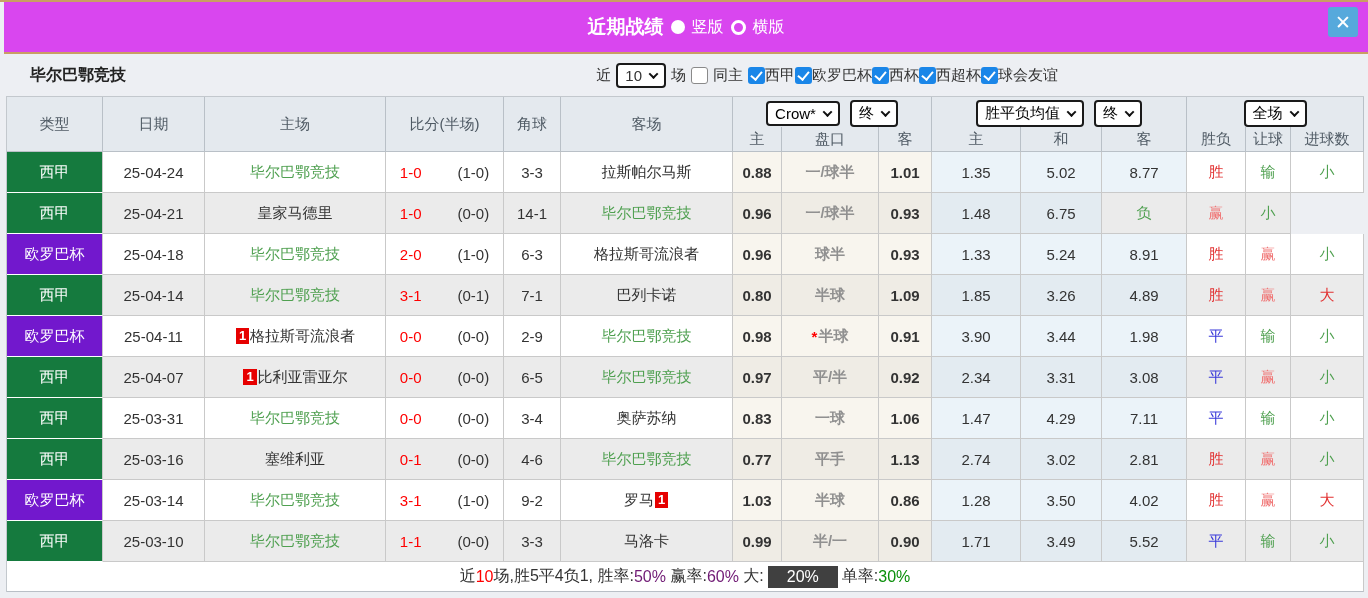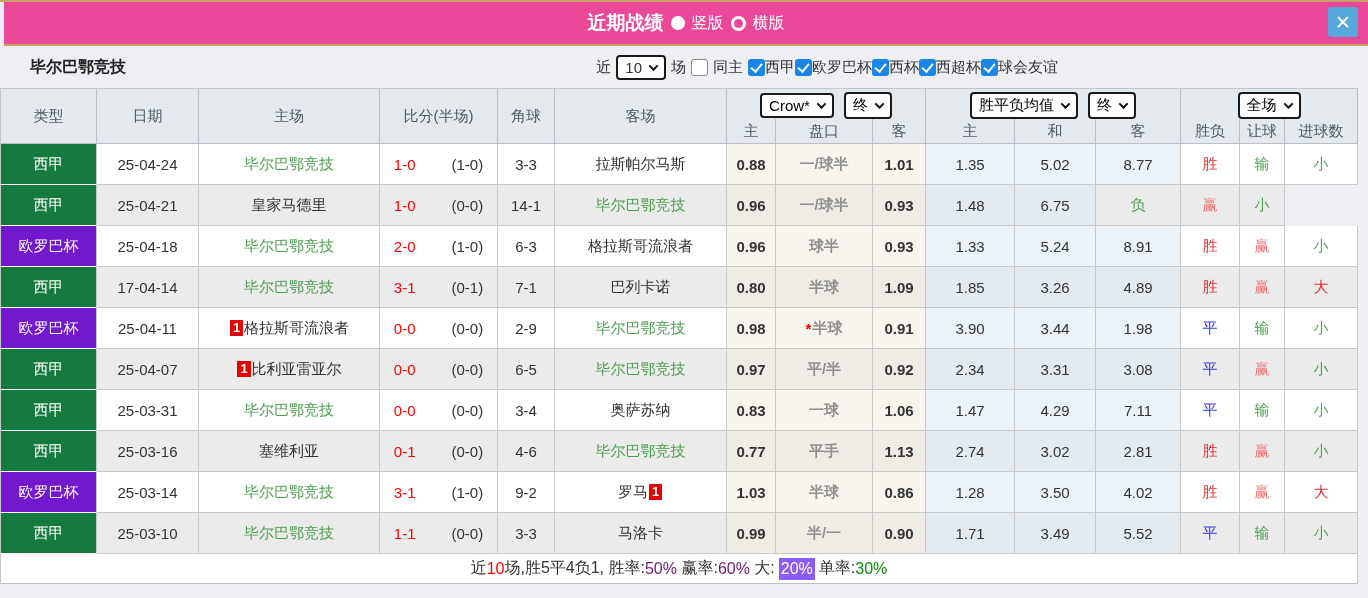--- a/index.html
+++ b/index.html
@@ -1,20 +1,20 @@
 <!DOCTYPE html>
 <html><head>
 <meta charset="utf-8">
 <style>
   * { margin:0; padding:0; box-sizing:border-box; }
   html,body { width:1368px; height:598px; overflow:hidden; background:#edeff3;
     font-family:"Liberation Sans","DejaVu Sans",sans-serif; }
   .top-line { height:2px; background:#c99f63; }
   
-  .titlebar { margin-left:4px; height:44px; background:#ec4899; border-bottom:2px solid #c99f63;
+  .titlebar { margin-left:4px; height:52px; background:#d946ef; border-bottom:2px solid #c99f63;
     display:flex; align-items:center; position:relative; }
   .title-group { margin:0 auto; display:flex; align-items:center; gap:7px; color:#fff; }
   .title { font-size:19px; font-weight:bold; }
   .radio { width:14px; height:14px; border-radius:50%; background:#fff; display:inline-block; cursor:pointer; }
   .radio.empty { background:transparent; border:3px solid #fff; width:15px; height:15px; }
   .radio-label { font-size:16px; }
   .close-btn { position:absolute; right:10px; top:5px; width:30px; height:30px; background:#56a9dc;
     border-radius:3px; color:#fff; font-size:19px; font-weight:bold; display:flex; align-items:center;
     justify-content:center; cursor:pointer; }
   
@@ -26,21 +26,21 @@
     border-radius:4px; padding:2px 7px; font-size:15px; cursor:pointer; }
   .chev { width:7px; height:7px; border-right:2px solid #111; border-bottom:2px solid #111;
     transform:rotate(45deg) translate(-1px,-1px); display:inline-block; }
   .cb { width:17px; height:17px; border-radius:3px; display:inline-block; position:relative;
     cursor:pointer; flex:0 0 auto; }
   .cb.checked { background:#1a86e8; }
   .cb.checked::after { content:""; position:absolute; left:5px; top:2px; width:5px; height:9px;
     border-right:2px solid #fff; border-bottom:2px solid #fff; transform:rotate(40deg); }
   .cb.unchecked { background:#fff; border:1px solid #8a8a8a; }
   
-  .tablewrap { margin-left:0; width:1358px; border-left:1px solid #c3c8cd; }
+  .tablewrap { margin-left:6px; width:1358px; border-left:1px solid #c3c8cd; }
   .grid { display:grid; grid-template-columns:96px 102px 181px 118px 57px 172px 49px 97px 53px 89px 81px 85px 59px 45px 73px; }
   .thead { background:#e4e9ee; grid-template-rows:30px 25px; border-top:1px solid #c3c8cd; }
   .th { border-right:1px solid #b9c0c7; border-bottom:1px solid #b9c0c7; color:#4f5a64; font-size:15px;
     display:flex; align-items:center; justify-content:center; }
   .th.span2 { grid-row:1/3; }
   .grp { grid-row:1; display:flex; align-items:center; justify-content:center; gap:10px;
     border-right:1px solid #b9c0c7; padding-top:2px; }
   .g1 { grid-column:7/10; } .g2 { grid-column:10/13; } .g3 { grid-column:13/16; }
   .sub { grid-row:2; }
   
@@ -58,21 +58,21 @@
   .redcard { background:#e60000; color:#fff; font-size:13px; font-weight:bold; padding:0 3px;
     margin:0 1px; line-height:16px; display:inline-block; }
   .r-red { color:#e23333; } .rang.r-red { color:#f07474; }
   .r-blue { color:#3939d9; } .r-green { color:#4fa050; }
   
   .tfoot { height:30px; background:#fff; border-right:1px solid #c9c9c9; border-bottom:1px solid #b9bfc6;
     display:flex; align-items:center; justify-content:center; font-size:16px; }
   .seg { white-space:pre; }
   .f-dark { color:#333; } .f-red { color:#f00; } .f-blue { color:#701a75; }
   .f-green { color:#0a8f0a; } .f-white { color:#fff; }
-  .bg-green { background:#8b5cf6; padding:2px 2px; margin:0 4px; }
+  .bg-green { background:#404040; padding:2px 19px; margin:0 4px; }
 </style>
 </head>
 <body>
 
 <div class="top-line"></div>
 
 <div class="titlebar">
   <div class="title-group">
     <span class="title">近期战绩</span>
     <span class="radio"></span>
@@ -231,21 +231,21 @@
         <div class="td odds">0.93</div>
         <div class="td avg">1.33</div>
         <div class="td avg">5.24</div>
         <div class="td avg">8.91</div>
         <div class="td res r-red">胜</div>
         <div class="td res rang r-red">赢</div>
         <div class="td res r-green">小</div>
       </div>
       <div class="grid trow even">
         <div class="td league green">西甲</div>
-        <div class="td">17-04-14</div>
+        <div class="td">25-04-14</div>
         <div class="td team">
           <span class="self">毕尔巴鄂竞技</span>
         </div>
         <div class="td">
           <span class="ft">3-1</span>
           <span class="ht">(0-1)</span>
         </div>
         <div class="td">7-1</div>
         <div class="td team">
           <span>巴列卡诺</span>

